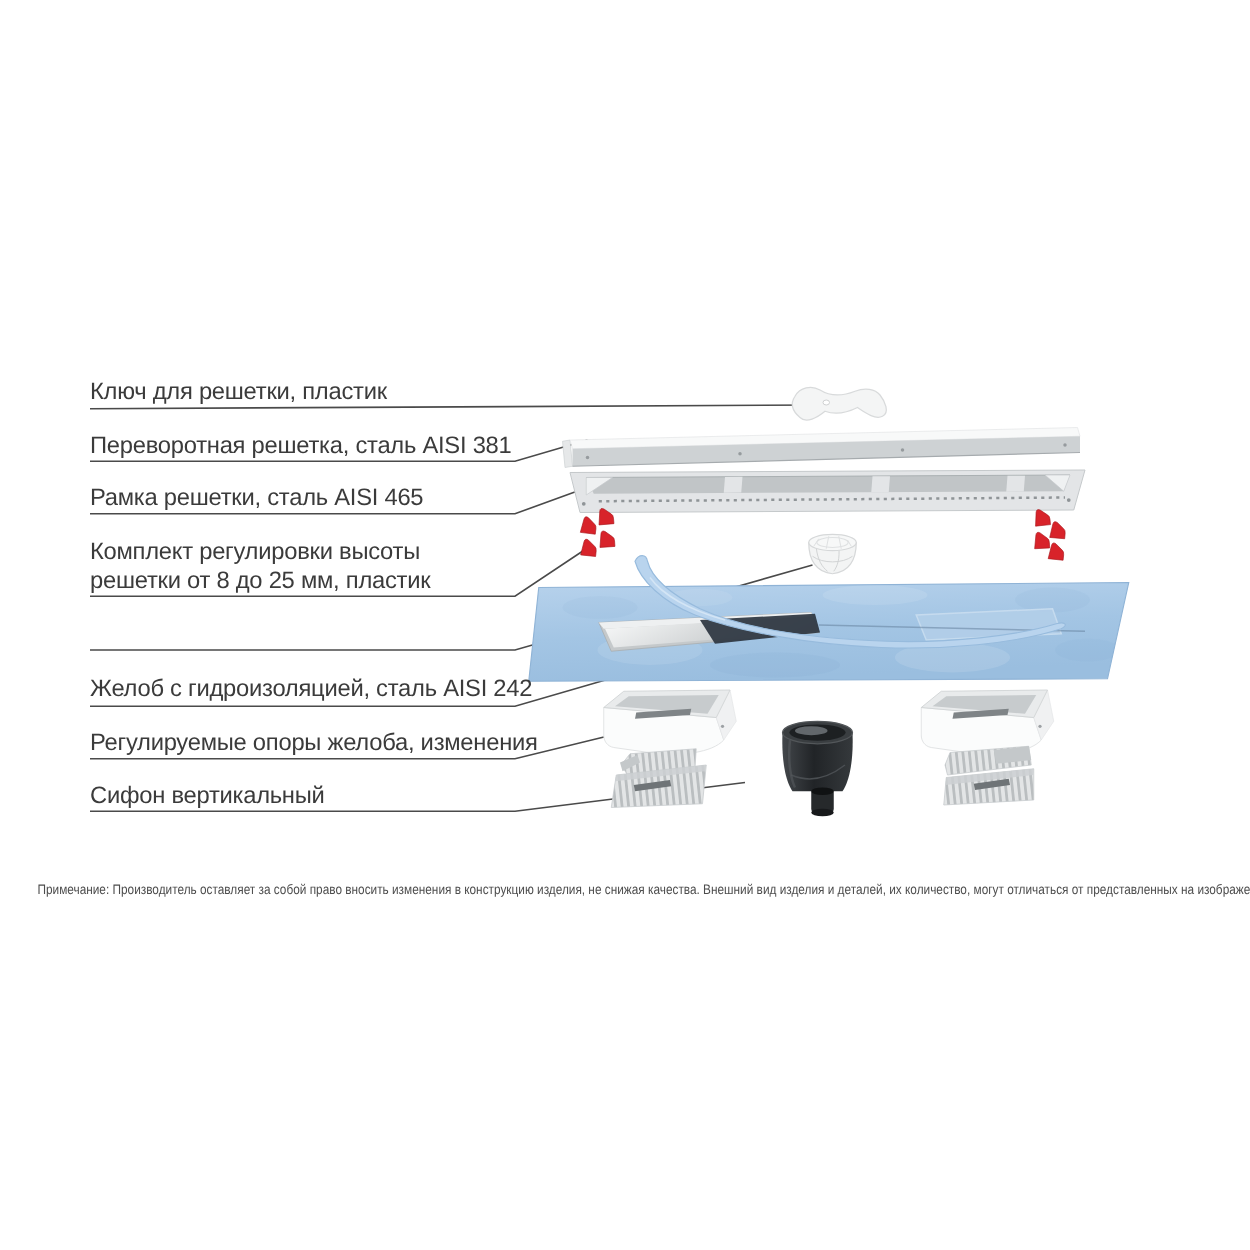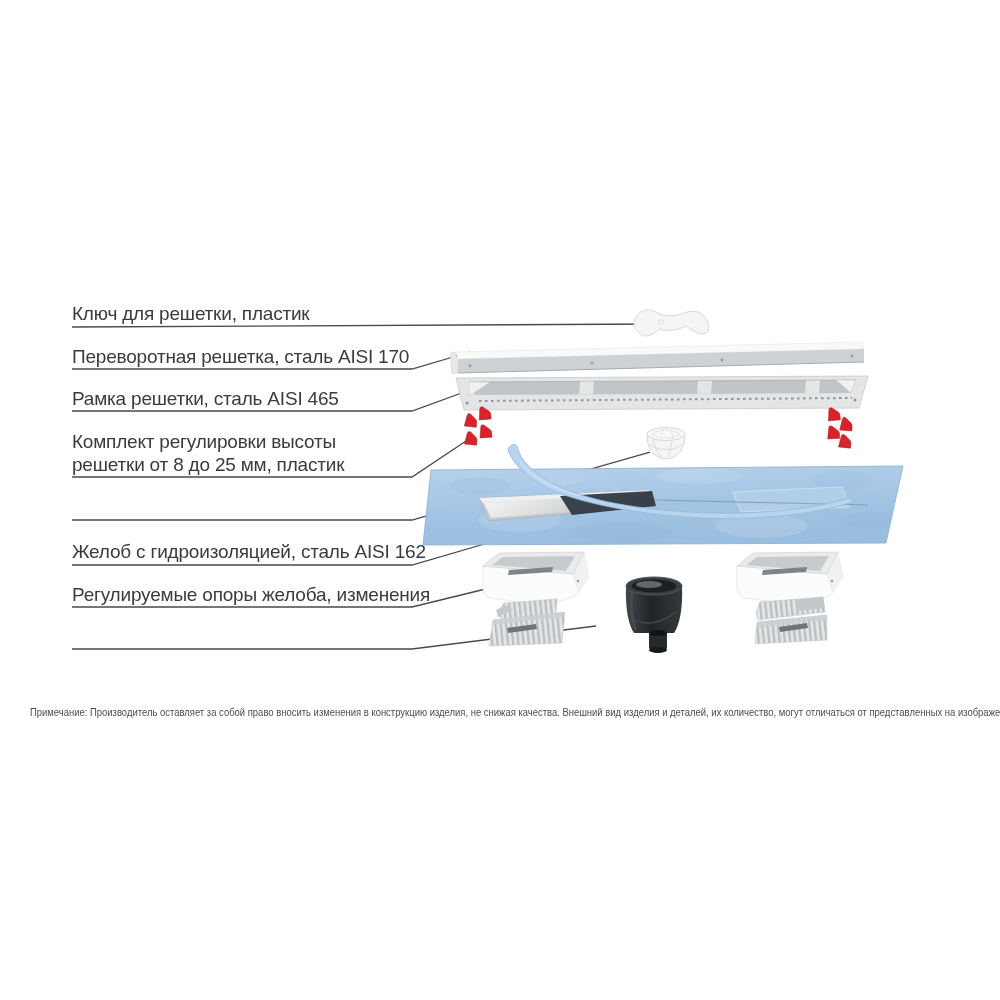--- a/index.html
+++ b/index.html
@@ -174,21 +174,22 @@
     <g>
       <path d="M756,612 L760,602 L823,597 L825,612 L758,620 Z" fill="url(#ribs)" stroke="#c6cacc" stroke-width="0.6"></path>
       <path d="M795,600 L823,597 L825,608 L797,611 Z" fill="#c4c8ca"></path>
       <path d="M755,644 L757,622 L827,615 L827,640 Z" fill="url(#ribs)" stroke="#c6cacc" stroke-width="0.6"></path>
       <path d="M757,622 L827,615 L826.5,620 L756.5,628 Z" fill="#cdd0d2" opacity="0.85"></path>
       <path d="M779,627 L807,623 L808,628 L780,632 Z" fill="#6f7477"></path>
     </g>
   </svg>
 
   <div class="lbl" style="top:302px">Ключ для решетки, пластик</div>
-  <div class="lbl" style="top:345px">Переворотная решетка, сталь AISI 170</div>
+  <div class="lbl" style="top:345px">Переворотная решетка, сталь AISI 381</div>
   <div class="lbl" style="top:387px">Рамка решетки, сталь AISI 465</div>
   <div class="lbl" style="top:430px">Комплект регулировки высоты
 решетки от 8 до 25 мм, пластик</div>
-  <div class="lbl" style="top:540px">Желоб с гидроизоляцией, сталь AISI 162</div>
+  <div class="lbl" style="top:540px">Желоб с гидроизоляцией, сталь AISI 242</div>
   <div class="lbl" style="top:583px">Регулируемые опоры желоба, изменения</div>
+  <div class="lbl" style="top:625px">Сифон вертикальный</div>
 
   <div class="note">Примечание: Производитель оставляет за собой право вносить изменения в конструкцию изделия, не снижая качества. Внешний вид изделия и деталей, их количество, могут отличаться от представленных на изображении</div>
 </div>
 
 </body></html>

